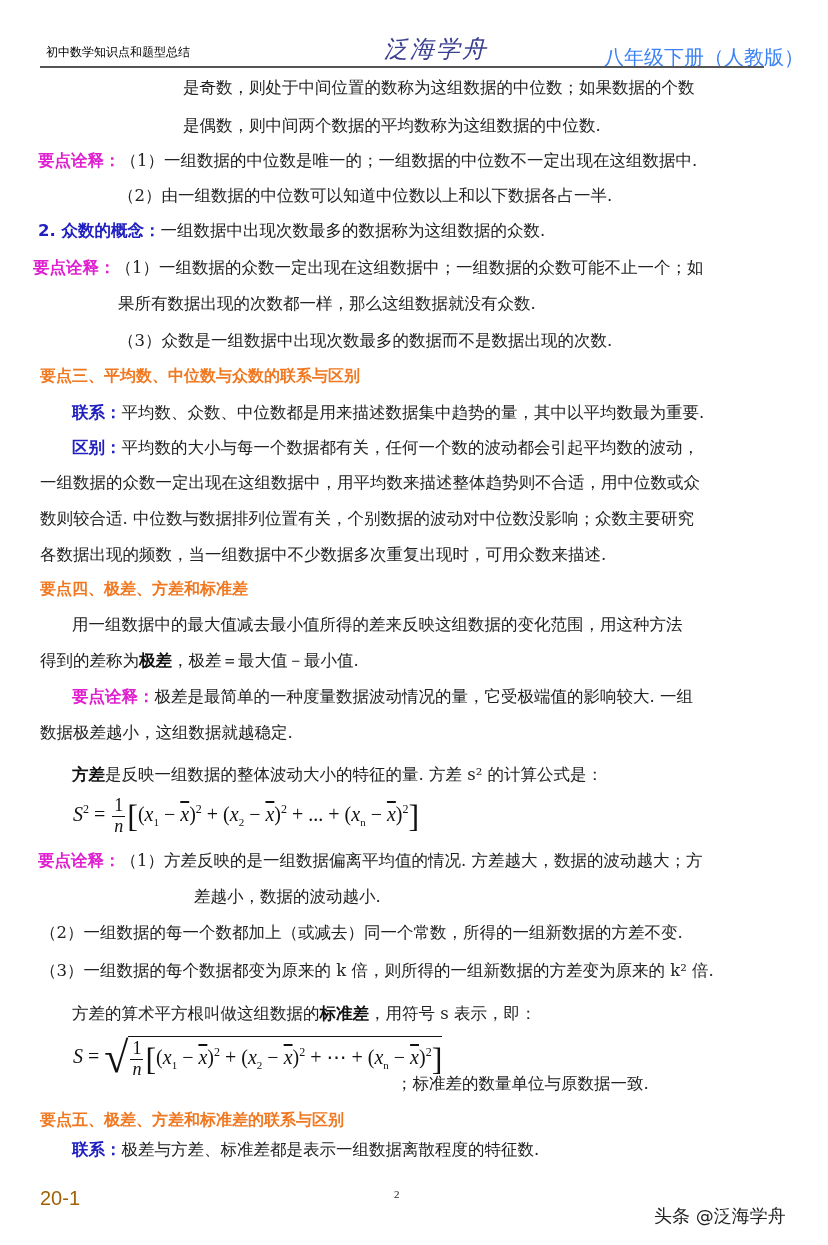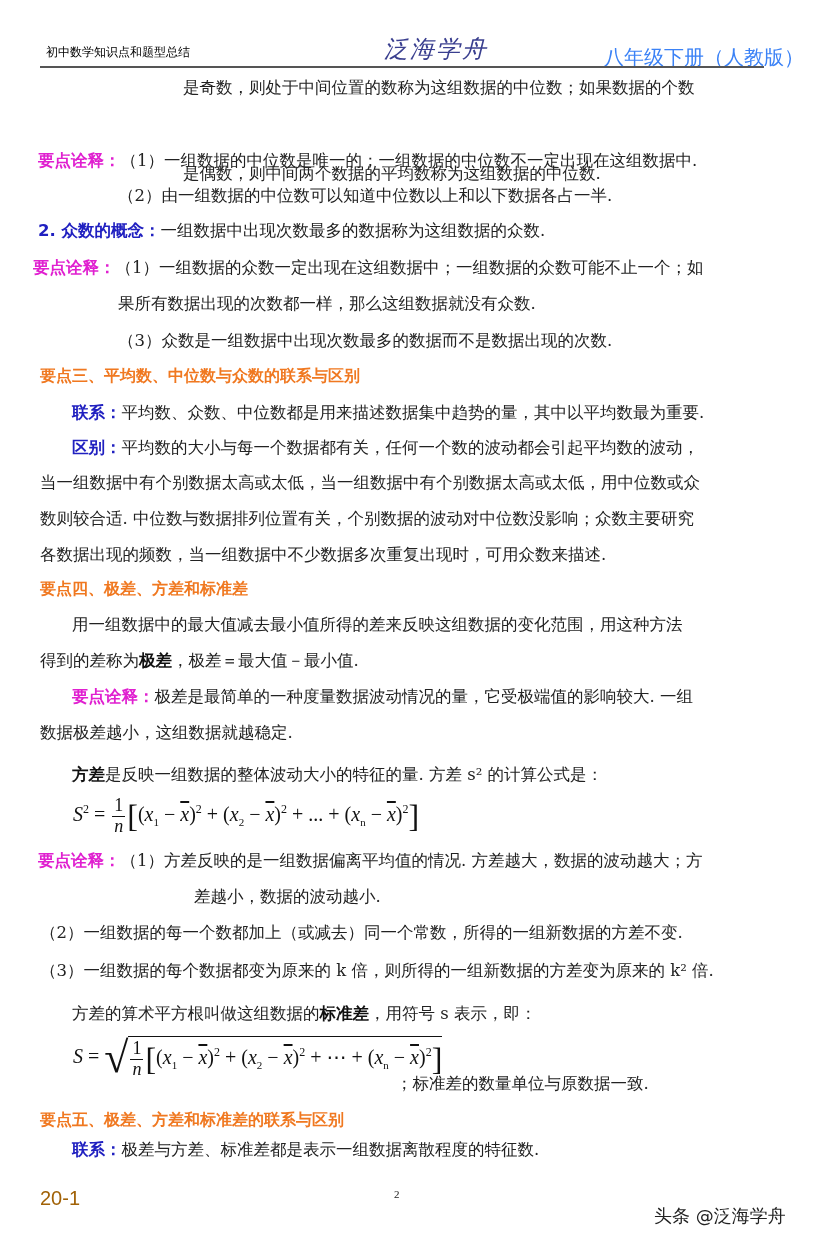--- a/index.html
+++ b/index.html
@@ -34,21 +34,21 @@
   </style>
 </head>
 <body>
 
 <div class="abs hdr-left">初中数学知识点和题型总结</div>
 <div class="abs hdr-center">泛海学舟</div>
 <div class="abs hdr-right">八年级下册（人教版）</div>
 <div class="abs hdr-line"></div>
 
 <div class="abs line" style="left:183px;top:77px;">是奇数，则处于中间位置的数称为这组数据的中位数；如果数据的个数</div>
-<div class="abs line" style="left:183px;top:115px;margin-top:48px;">是偶数，则中间两个数据的平均数称为这组数据的中位数.</div>
+<div class="abs line" style="left:183px;top:115px;">是偶数，则中间两个数据的平均数称为这组数据的中位数.</div>
 
 <div class="abs line" style="left:38px;top:150px;">
   <span class="pink">要点诠释：</span><span>（1）一组数据的中位数是唯一的；一组数据的中位数不一定出现在这组数据中.</span>
 </div>
 <div class="abs line" style="left:118px;top:185px;">（2）由一组数据的中位数可以知道中位数以上和以下数据各占一半.</div>
 
 <div class="abs line" style="left:38px;top:220px;">
   <span class="blue">2. 众数的概念：</span><span>一组数据中出现次数最多的数据称为这组数据的众数.</span>
 </div>
 
@@ -58,21 +58,21 @@
 <div class="abs line" style="left:118px;top:293px;">果所有数据出现的次数都一样，那么这组数据就没有众数.</div>
 <div class="abs line" style="left:118px;top:330px;">（3）众数是一组数据中出现次数最多的数据而不是数据出现的次数.</div>
 
 <div class="abs orange" style="left:40px;top:366px;">要点三、平均数、中位数与众数的联系与区别</div>
 <div class="abs line" style="left:72px;top:402px;">
   <span class="blue">联系：</span><span>平均数、众数、中位数都是用来描述数据集中趋势的量，其中以平均数最为重要.</span>
 </div>
 <div class="abs line" style="left:72px;top:437px;">
   <span class="blue">区别：</span><span>平均数的大小与每一个数据都有关，任何一个数的波动都会引起平均数的波动，</span>
 </div>
-<div class="abs line" style="left:40px;top:472px;">当一组数据中有个别数据太高或太低，当一组数据中有个别数据太高或太低，用中位数或众</div>
+<div class="abs line" style="left:40px;top:472px;">一组数据的众数一定出现在这组数据中，用平均数来描述整体趋势则不合适，用中位数或众</div>
 <div class="abs line" style="left:40px;top:508px;">数则较合适. 中位数与数据排列位置有关，个别数据的波动对中位数没影响；众数主要研究</div>
 <div class="abs line" style="left:40px;top:544px;">各数据出现的频数，当一组数据中不少数据多次重复出现时，可用众数来描述.</div>
 
 <div class="abs orange" style="left:40px;top:579px;">要点四、极差、方差和标准差</div>
 <div class="abs line" style="left:72px;top:614px;">用一组数据中的最大值减去最小值所得的差来反映这组数据的变化范围，用这种方法</div>
 <div class="abs line" style="left:40px;top:650px;">
   <span>得到的差称为</span><span class="bold">极差</span><span>，极差＝最大值－最小值.</span>
 </div>
 <div class="abs line" style="left:72px;top:686px;">
   <span class="pink">要点诠释：</span><span>极差是最简单的一种度量数据波动情况的量，它受极端值的影响较大. 一组</span>

